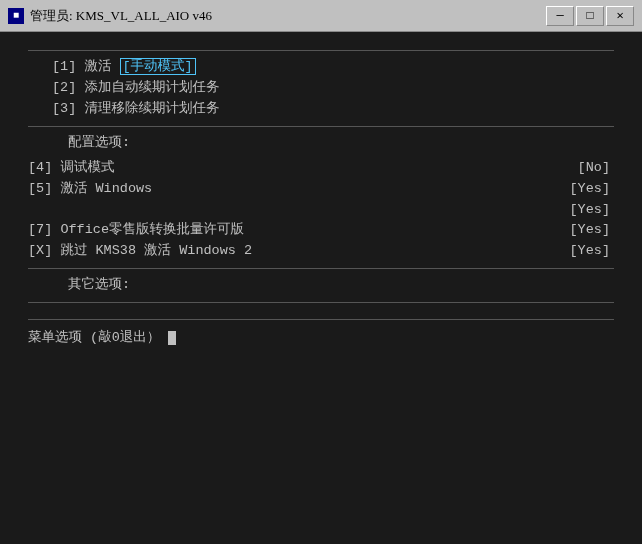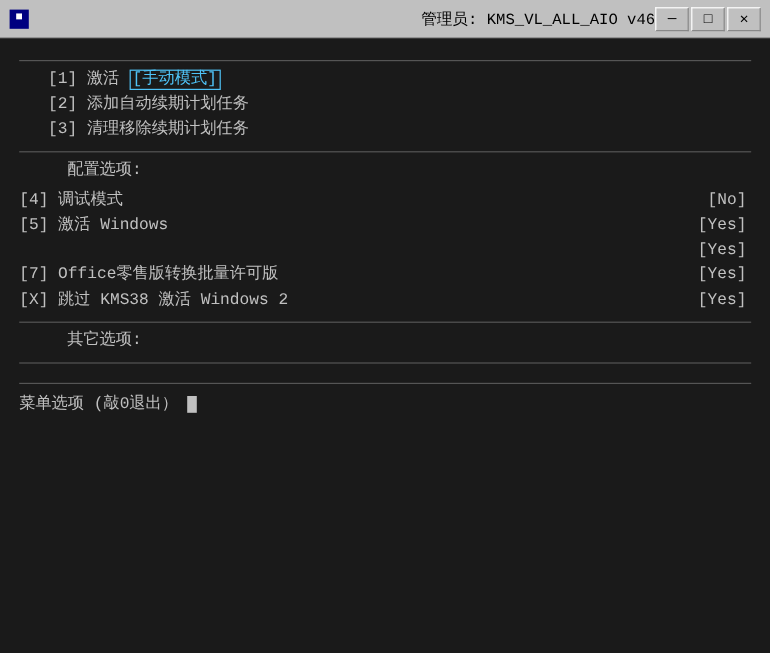--- a/index.html
+++ b/index.html
@@ -35,22 +35,21 @@
       background: #000080;
       display: flex;
       align-items: center;
       justify-content: center;
     }
 
     .title-bar-text {
       flex: 1;
       font-size: 13px;
       color: #000;
-      font-family: Liberation Mono, monospace;
-      text-align: right;
+      font-family: Liberation Serif, serif;
     }
 
     .title-bar-buttons {
       display: flex;
       gap: 2px;
     }
 
     .title-btn {
       width: 28px;
       height: 20px;
@@ -63,21 +62,21 @@
       align-items: center;
       justify-content: center;
       font-size: 12px;
       color: #000;
     }
 
     .terminal {
       flex: 1;
       background: #1a1a1a;
       color: #c0c0c0;
-      padding: 12px 16px;
+      padding: 12px 28px;
       font-size: 13.5px;
       line-height: 1.55;
       overflow: hidden;
       position: relative;
     }
 
     .separator {
       border: none;
       border-top: 1px solid #555;
       margin: 6px 0;

